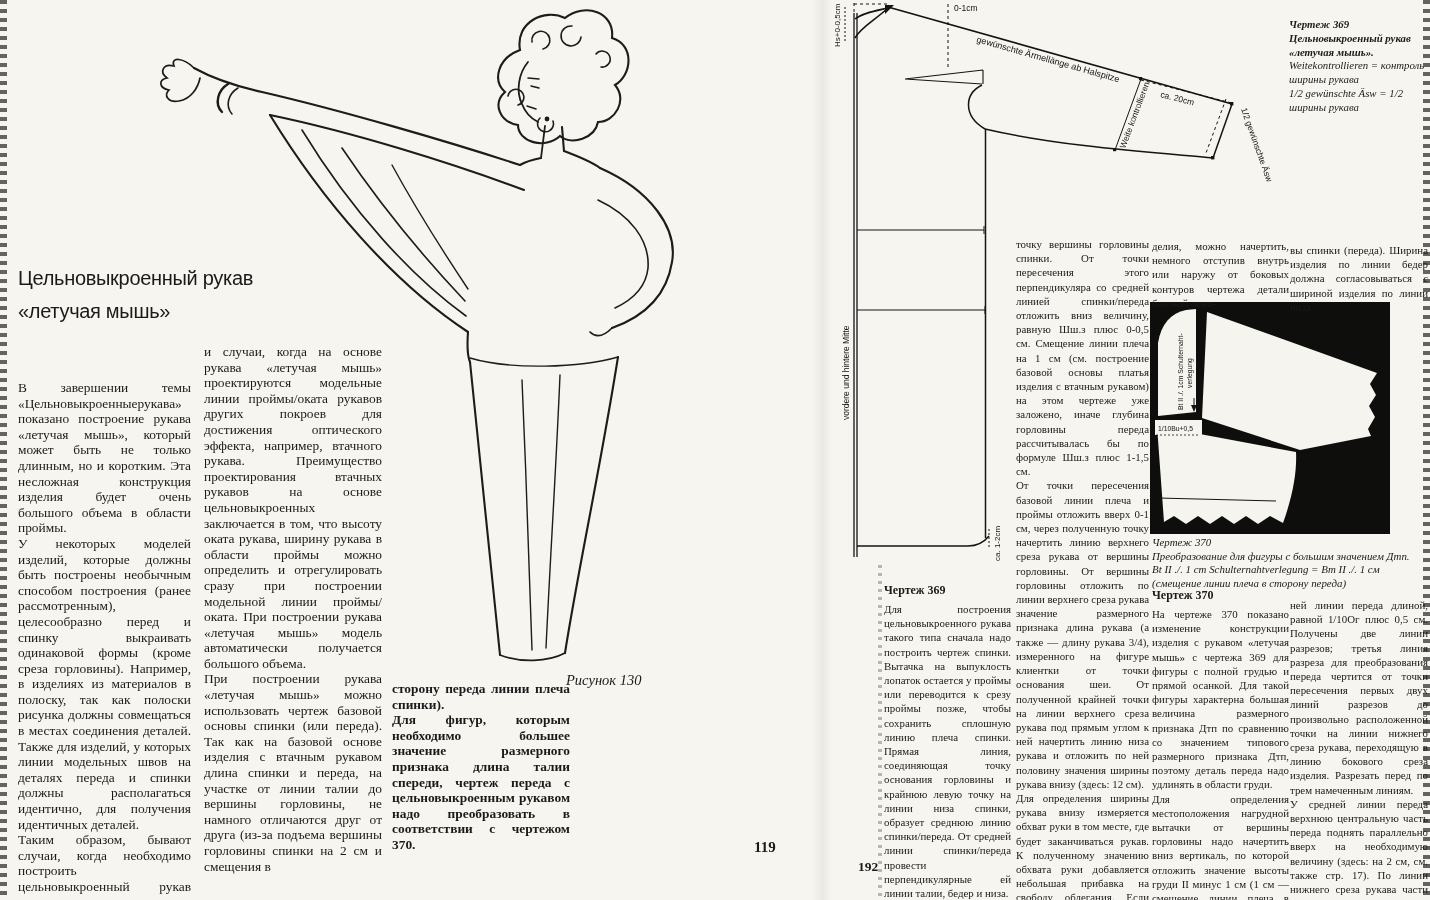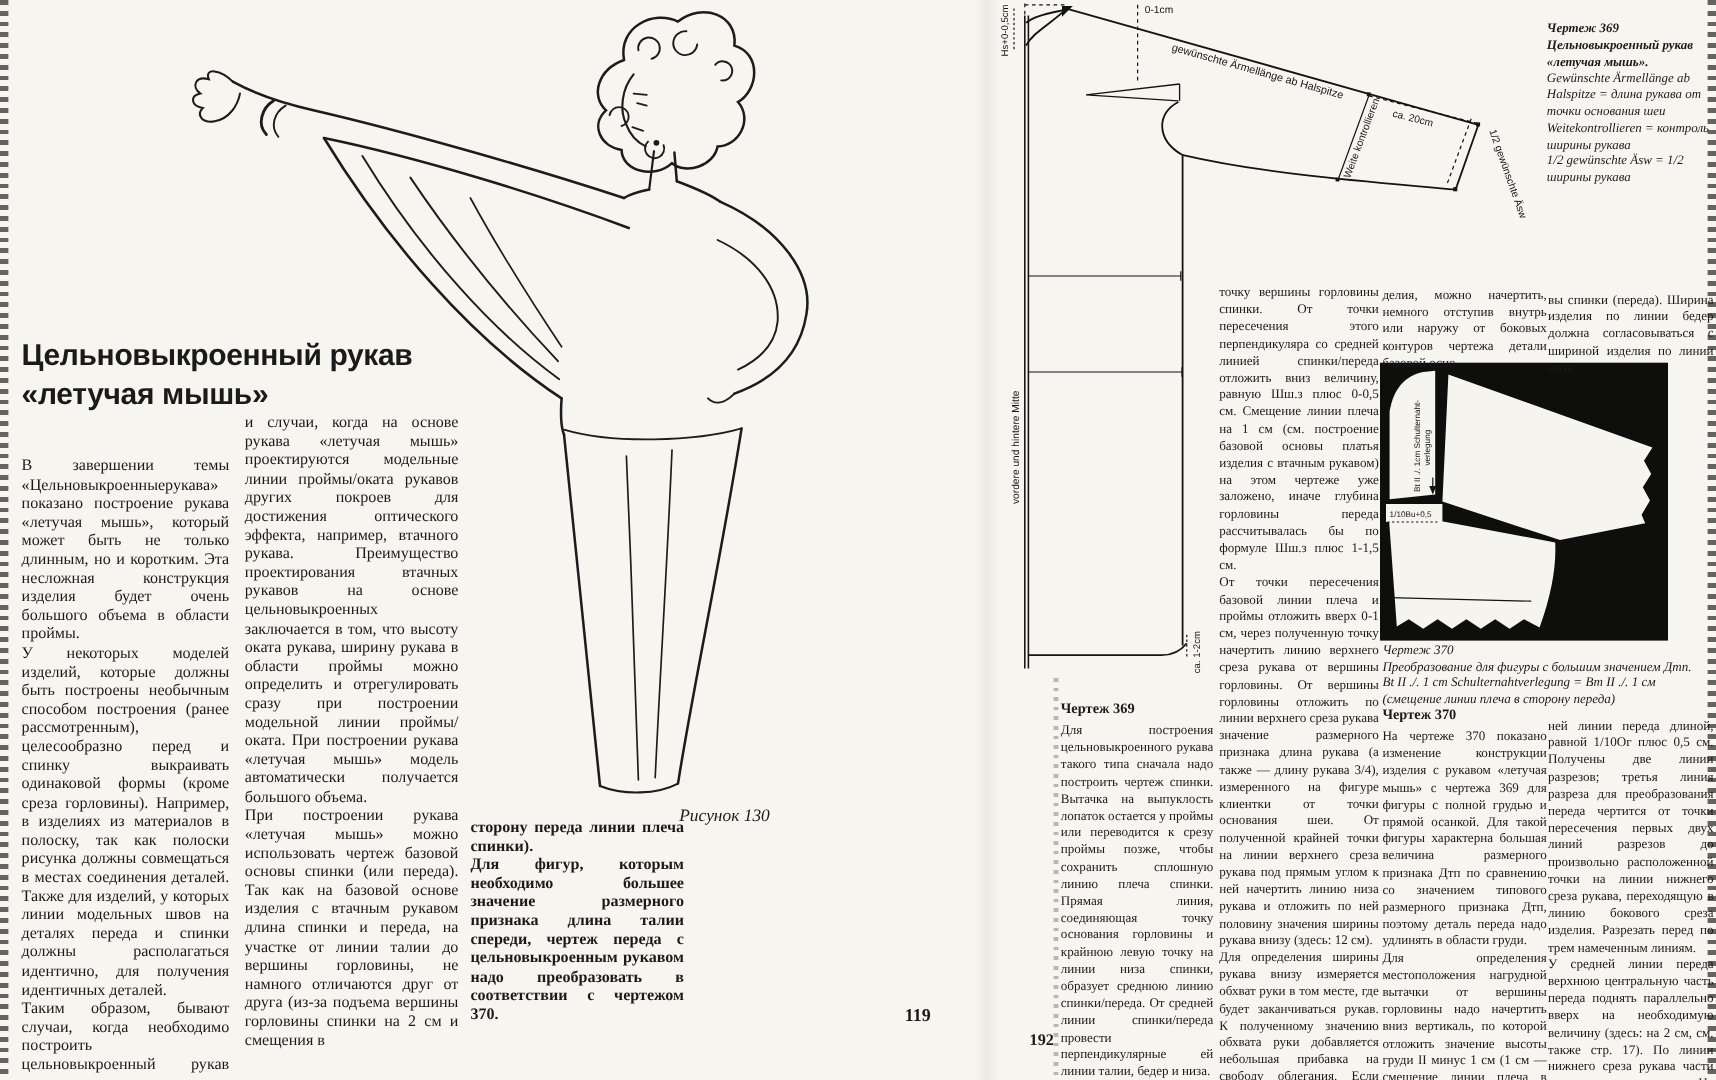--- a/index.html
+++ b/index.html
@@ -12,23 +12,23 @@
     background:repeating-linear-gradient(180deg,#4a4a46 0 4px,rgba(0,0,0,0) 4px 9px);
     opacity:.85;}
   .perf.left{left:0;}
   .perf.right{left:1423px;}
   .perf.mid{left:878px;top:565px;height:335px;width:4px;opacity:.45;
     background:repeating-linear-gradient(180deg,#6a6a66 0 3px,rgba(0,0,0,0) 3px 8px);}
   .spine{position:absolute;left:812px;top:0;width:20px;height:900px;
     background:linear-gradient(90deg,rgba(0,0,0,0) 0%,rgba(0,0,0,.05) 55%,rgba(0,0,0,0) 100%);}
   .abs{position:absolute;}
   
-  .title{left:18px;top:280px;width:400px;
-    font-family:"Liberation Sans",sans-serif;font-weight:700;
-    font-size:25px;line-height:33px;letter-spacing:-.3px;}
+  .title{left:18px;top:262px;width:400px;
+    font-family:"Liberation Sans",sans-serif;font-weight:400;
+    font-size:20px;line-height:33px;letter-spacing:-.3px;}
   .lcol{font-size:13.4px;line-height:15.6px;text-align:justify;white-space:pre-line;}
   .c1{left:18px;top:344px;width:173px;margin-top:36px;}
   .c2{left:204px;top:344px;width:178px;}
   .c3{left:392px;top:681px;width:178px;font-weight:bold;}
   .figcap{left:566px;top:638px;font-style:italic;font-size:14.5px;margin-top:34px;}
   .pnum{font-weight:700;}
   .p191{left:754px;top:839px;font-size:15px;}
   .p192{left:858px;top:859px;font-size:13.5px;}
   
   .rcol{font-size:10.9px;line-height:14.2px;text-align:justify;white-space:pre-line;}
@@ -168,21 +168,20 @@
       <text transform="translate(332,97) rotate(14.2)" font-size="8.5" stroke="none">ca. 20cm</text>
       <text transform="translate(297,149) rotate(-69.5)" font-size="8.5" stroke="none">Weite kontrollieren</text>
       <text transform="translate(413,109) rotate(70.5)" font-size="8.5" stroke="none">1/2 gewünschte Äsw</text>
       <text transform="translate(21,420) rotate(-90)" font-size="8.5" stroke="none">vordere und hintere Mitte</text>
       <text transform="translate(172,561) rotate(-90)" font-size="8" stroke="none">ca. 1-2cm</text>
     </svg>
 
     <div class="abs capTop">
       <div class="b">Чертеж 369</div>
       <div class="b">Цельновыкроенный рукав «летучая мышь».</div>
-      <div>Gewünschte Ärmellänge ab Halspitze = длина рукава от точки основания шеи</div>
       <div>Weitekontrollieren = контроль ширины рукава</div>
       <div>1/2 gewünschte Äsw = 1/2 ширины рукава</div>
     </div>
 
     <svg class="abs d370" width="240" height="232" viewBox="0 0 240 232">
       <rect x="0" y="0" width="240" height="232" fill="#0e0e0c"></rect>
 
       <path d="M8,41 C11,22 21,11 36,8 L46,7 L46,110 L8,114 Z" fill="#f6f4ee"></path>
 
       <path d="M57,10 L227,71 L220,82 L226,93 L219,104 L225,115 L218,127 L221,134 L150,148 L52,116 Z" fill="#f6f4ee"></path>

